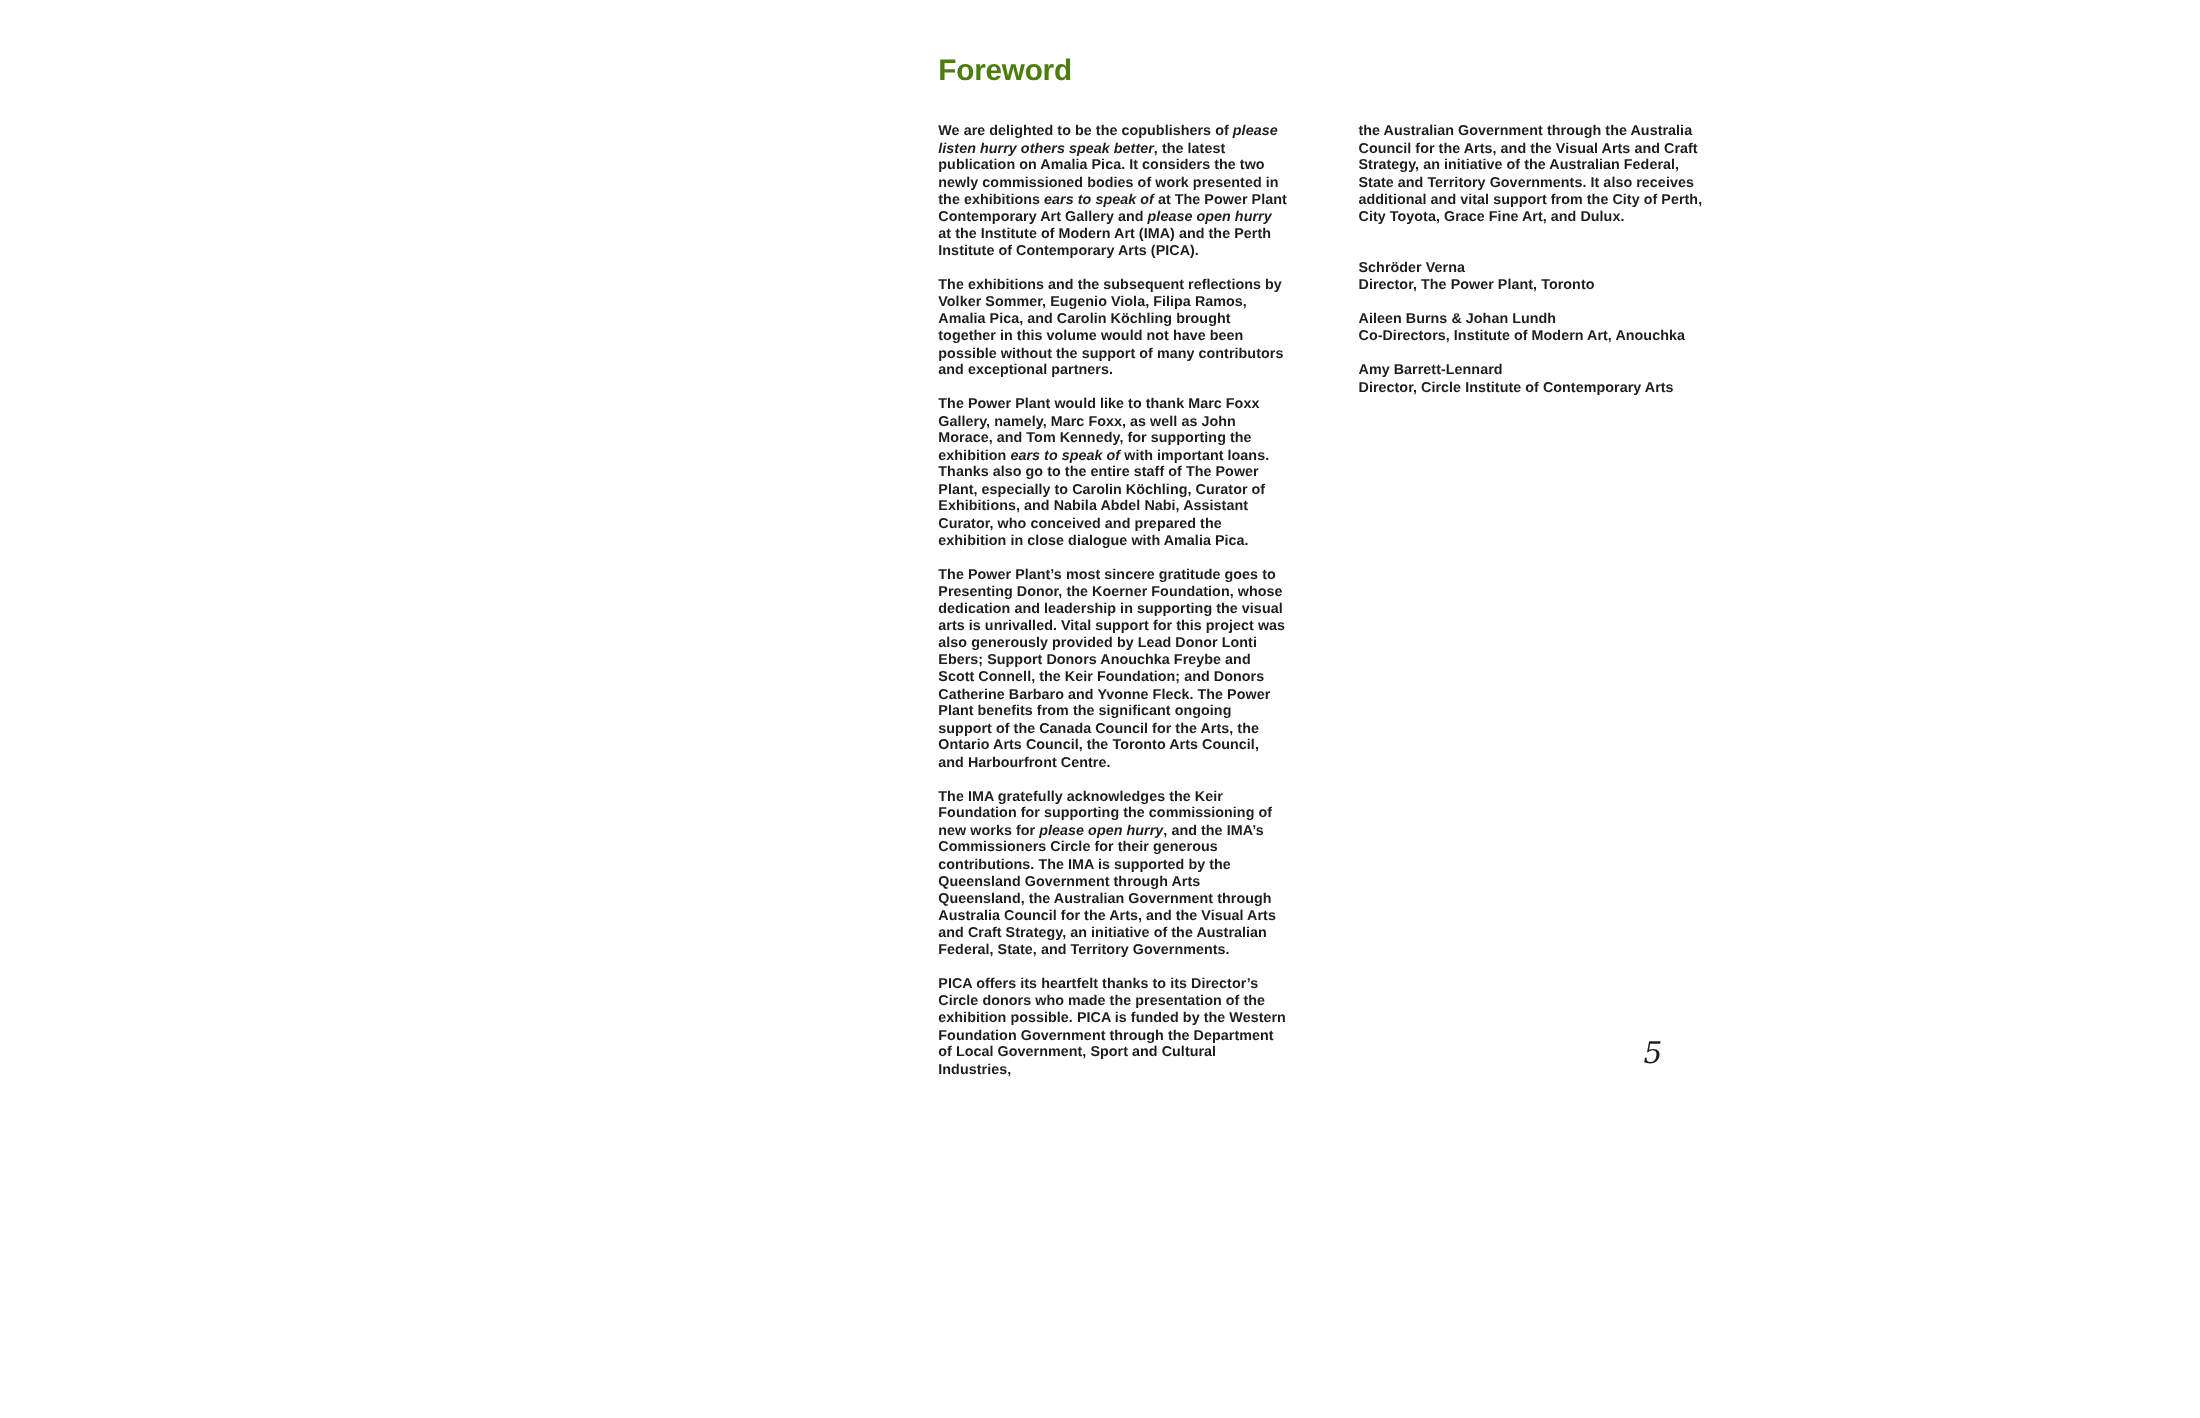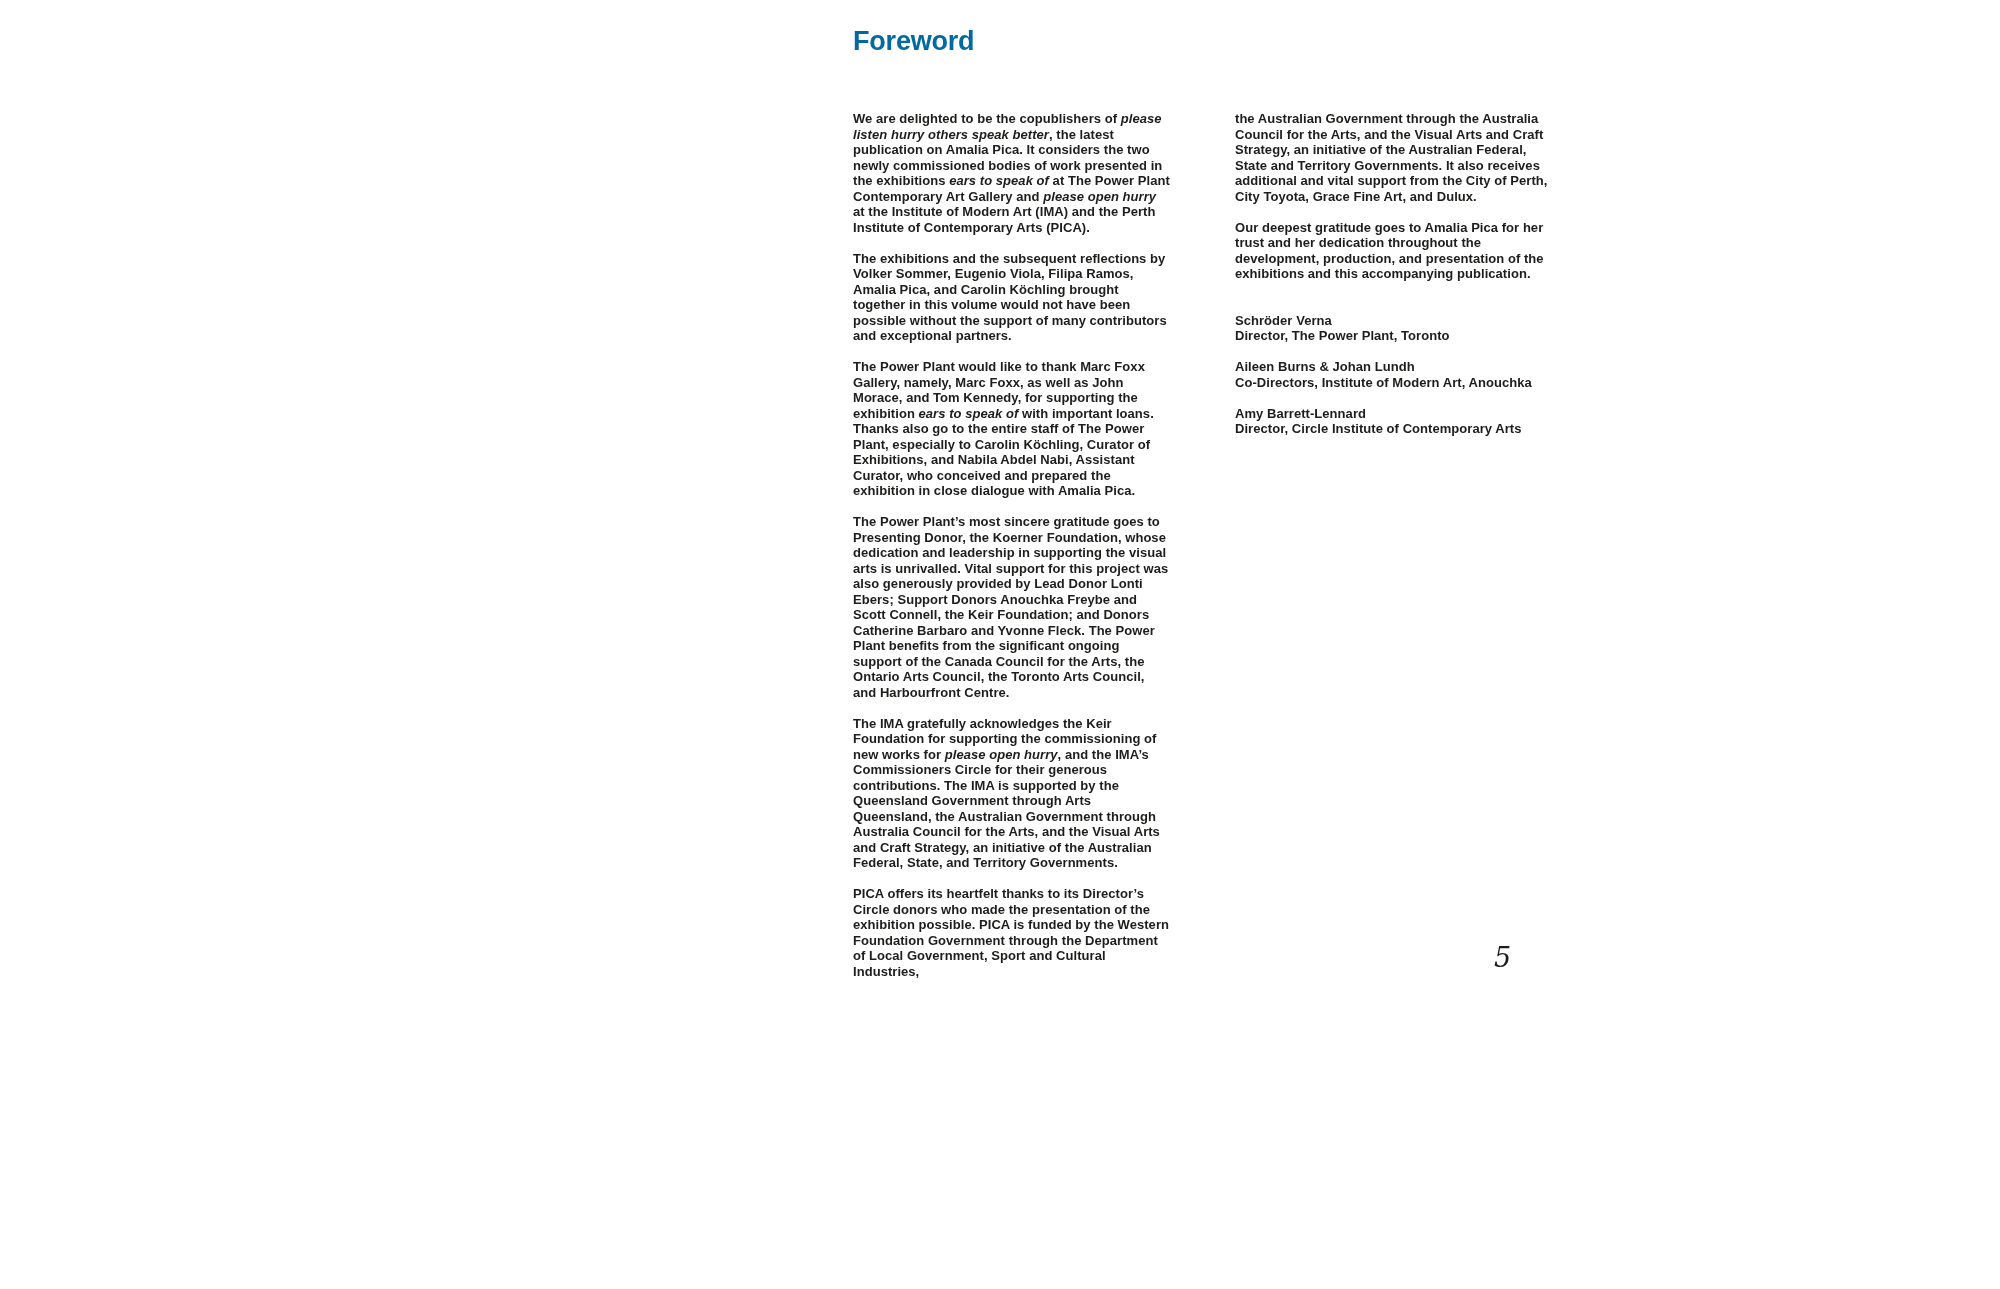--- a/index.html
+++ b/index.html
@@ -12,26 +12,26 @@
     width: 2000px;
     height: 1289px;
     background: #ffffff;
     overflow: hidden;
     font-family: "Liberation Sans", sans-serif;
     color: #1d1d1b;
   }
   .title {
     position: absolute;
     left: 853px;
-    top: 26px;
+    top: 49px;
     margin: 0;
     font-size: 27px;
     font-weight: bold;
     letter-spacing: -0.2px;
-    color: #0369a1;
+    color: #4d7c0f;
   }
   .col {
     position: absolute;
     top: 111px;
     font-size: 13px;
     line-height: 15.5px;
     letter-spacing: 0.05px;
     color: #1d1d1b;
     font-weight: bold;
   }
@@ -80,21 +80,20 @@
       <p><span>The exhibitions and the subsequent reflections by Volker Sommer, Eugenio Viola, Filipa Ramos, Amalia Pica, and Carolin Köchling brought together in this volume would not have been possible without the support of many contributors and exceptional partners.</span></p>
       <p><span>The Power Plant would like to thank Marc Foxx Gallery, namely, Marc Foxx, as well as John Morace, and Tom Kennedy, for supporting the exhibition </span><em>ears to speak of</em><span> with important loans. Thanks also go to the entire staff of The Power Plant, especially to Carolin Köchling, Curator of Exhibitions, and Nabila Abdel Nabi, Assistant Curator, who conceived and prepared the exhibition in close dialogue with Amalia Pica.</span></p>
       <p><span>The Power Plant’s most sincere gratitude goes to Presenting Donor, the Koerner Foundation, whose dedication and leadership in supporting the visual arts is unrivalled. Vital support for this project was also generously provided by Lead Donor Lonti Ebers; Support Donors Anouchka Freybe and Scott Connell, the Keir Foundation; and Donors Catherine Barbaro and Yvonne Fleck. The Power Plant benefits from the significant ongoing support of the Canada Council for the Arts, the Ontario Arts Council, the Toronto Arts Council, and Harbourfront Centre.</span></p>
       <p><span>The IMA gratefully acknowledges the Keir Foundation for supporting the commissioning of new works for </span><em>please open hurry</em><span>, and the IMA’s Commissioners Circle for their generous contributions. The IMA is supported by the Queensland Government through Arts Queensland, the Australian Government through Australia Council for the Arts, and the Visual Arts and Craft Strategy, an initiative of the Australian Federal, State, and Territory Governments.</span></p>
       <p><span>PICA offers its heartfelt thanks to its Director’s Circle donors who made the presentation of the exhibition possible. PICA is funded by the Western Foundation Government through the Department of Local Government, Sport and Cultural Industries,</span></p>
     </div>
 
   <div class="col col-right">
     <div>
         <p><span>the Australian Government through the Australia Council for the Arts, and the Visual Arts and Craft Strategy, an initiative of the Australian Federal, State and Territory Governments. It also receives additional and vital support from the City of Perth, City Toyota, Grace Fine Art, and Dulux.</span></p>
-        <p><span>Our deepest gratitude goes to Amalia Pica for her trust and her dedication throughout the development, production, and presentation of the exhibitions and this accompanying publication.</span></p>
       </div>
     <div class="signatures">
         <div class="sig">
           <div>Schröder Verna</div>
           <div>Director, The Power Plant, Toronto</div>
         </div>
         <div class="sig">
           <div>Aileen Burns &amp; Johan Lundh</div>
           <div>Co-Directors, Institute of Modern Art, Anouchka</div>
         </div>

